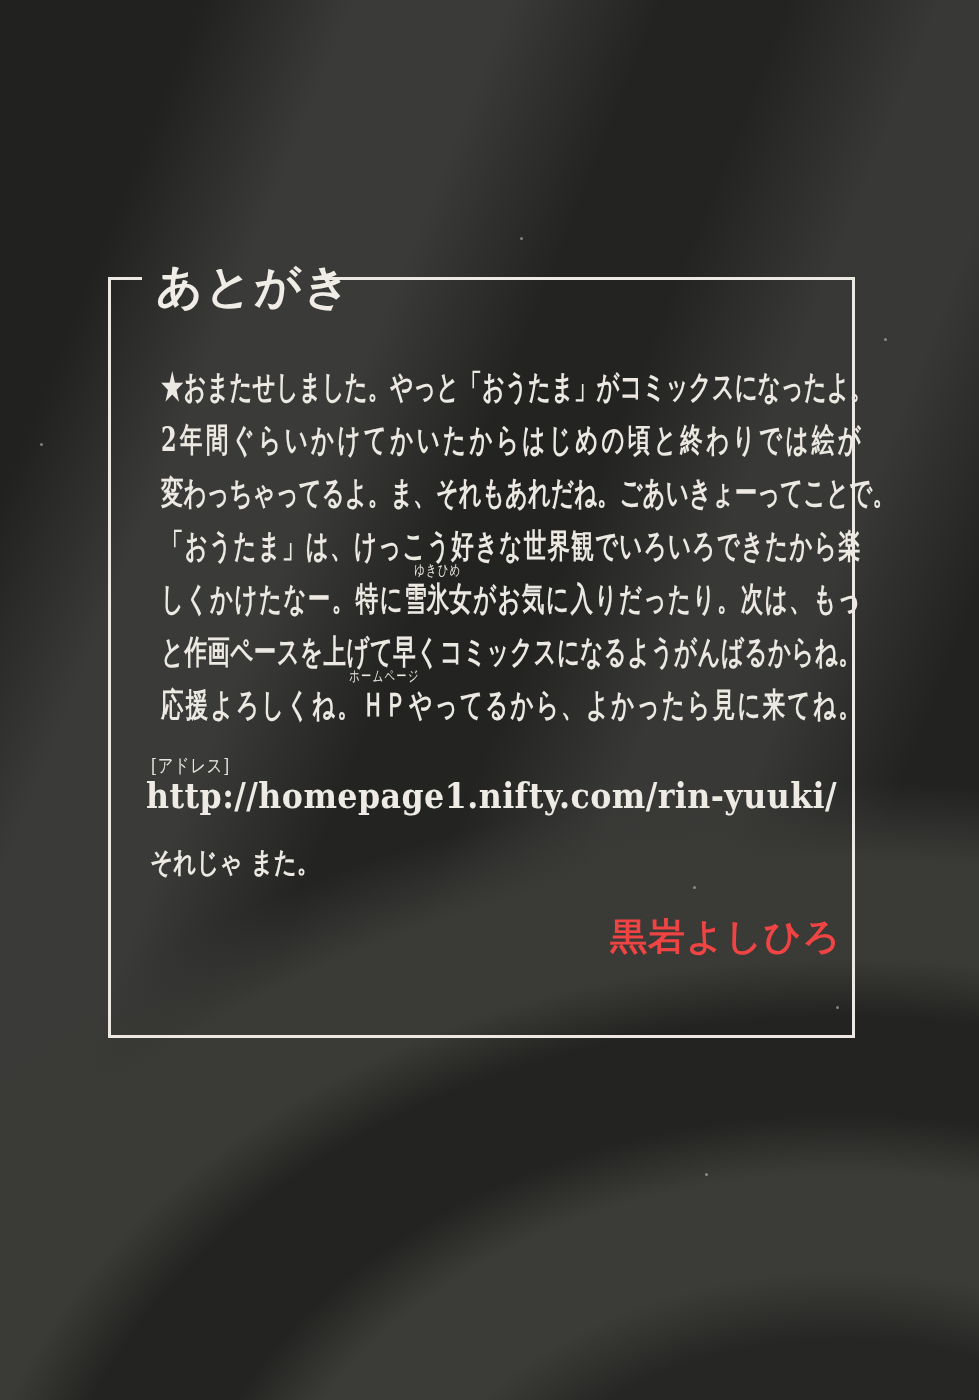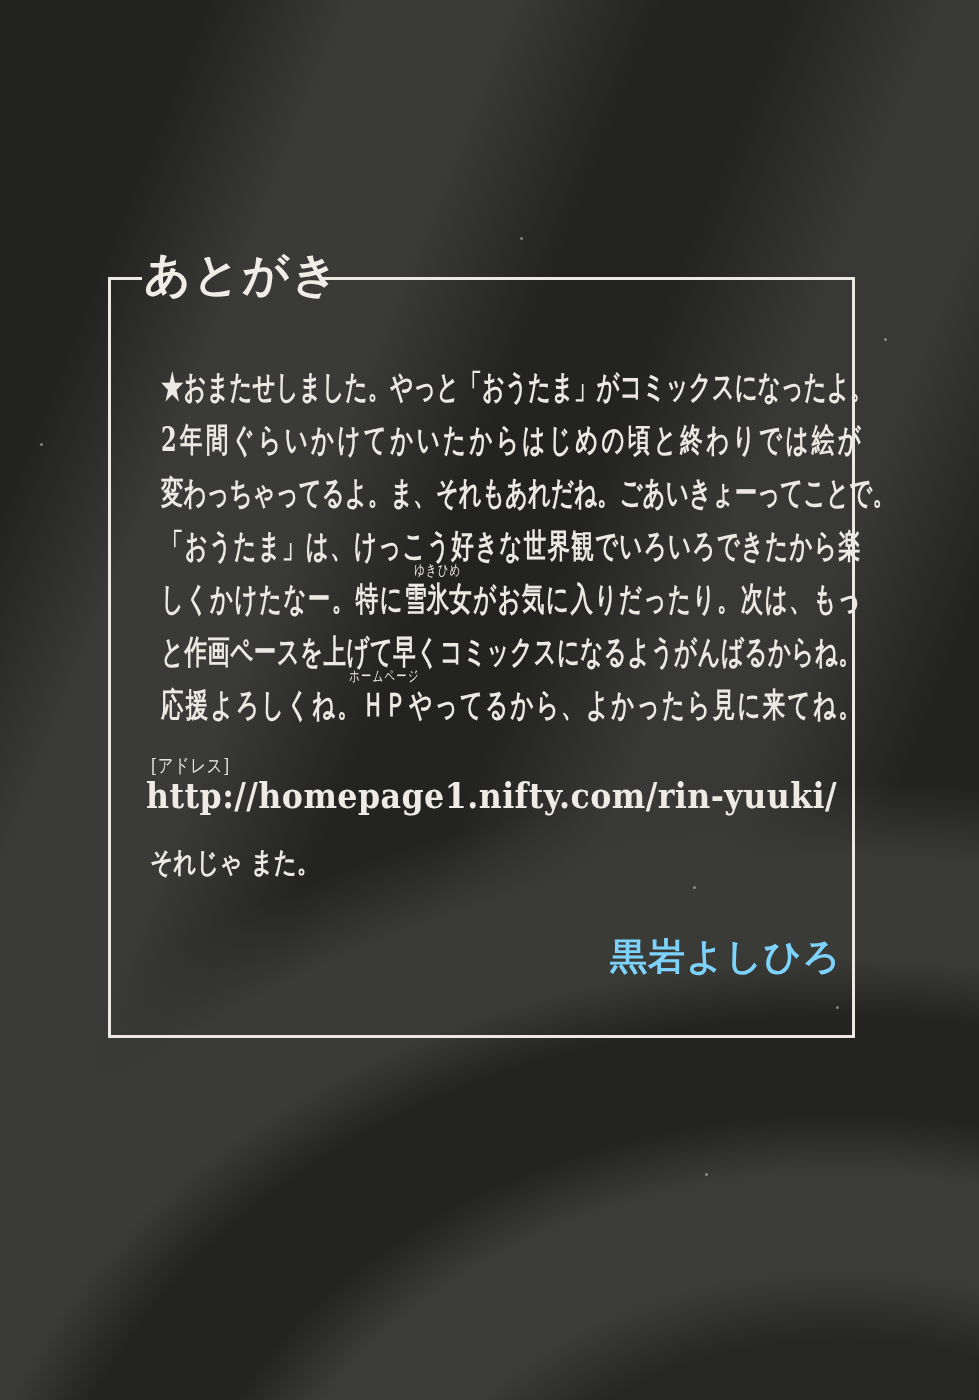--- a/index.html
+++ b/index.html
@@ -35,21 +35,21 @@
     position:absolute;left:108px;top:277px;width:747px;height:761px;
     box-sizing:border-box;
     border:3px solid #ece9e2;border-top:none;
   }
   .top-seg{position:absolute;top:277px;height:3px;background:#ece9e2;}
   .top-seg.left{left:108px;width:34px;}
   .top-seg.right{left:320px;width:535px;}
 
   
   .title{
-    position:absolute;left:140px;top:247px;margin:4px;
+    position:absolute;left:140px;top:247px;margin:16px;
     font-size:46px;font-weight:700;letter-spacing:2px;
     color:#f0ede6;line-height:1;white-space:nowrap;
   }
 
   
   .body-block{position:absolute;left:161px;top:360px;width:710px;}
   .line{
     width:1026px;height:53px;line-height:53px;
     font-size:33px;font-weight:700;color:#ece9e2;
     white-space:nowrap;
@@ -79,22 +79,22 @@
     transform:scaleX(.88);transform-origin:0 0;
     white-space:nowrap;
   }
   .closing{
     position:absolute;left:150px;top:843px;
     font-size:29px;font-weight:700;color:#ece9e2;
     transform:scaleX(.78);transform-origin:0 0;white-space:nowrap;
   }
   .signature{
     position:absolute;left:610px;top:912px;
-    font-size:37px;font-weight:700;color:#7dd3fc;
-    letter-spacing:1px;white-space:nowrap;margin-top:20px;
+    font-size:37px;font-weight:700;color:#ef4444;
+    letter-spacing:1px;white-space:nowrap;
   }
 </style>
 </head>
 <body>
 
 <div class="stage">
 
   <div class="bg"></div>
 
   <div class="speck" style="left:520px;top:237px"></div>

